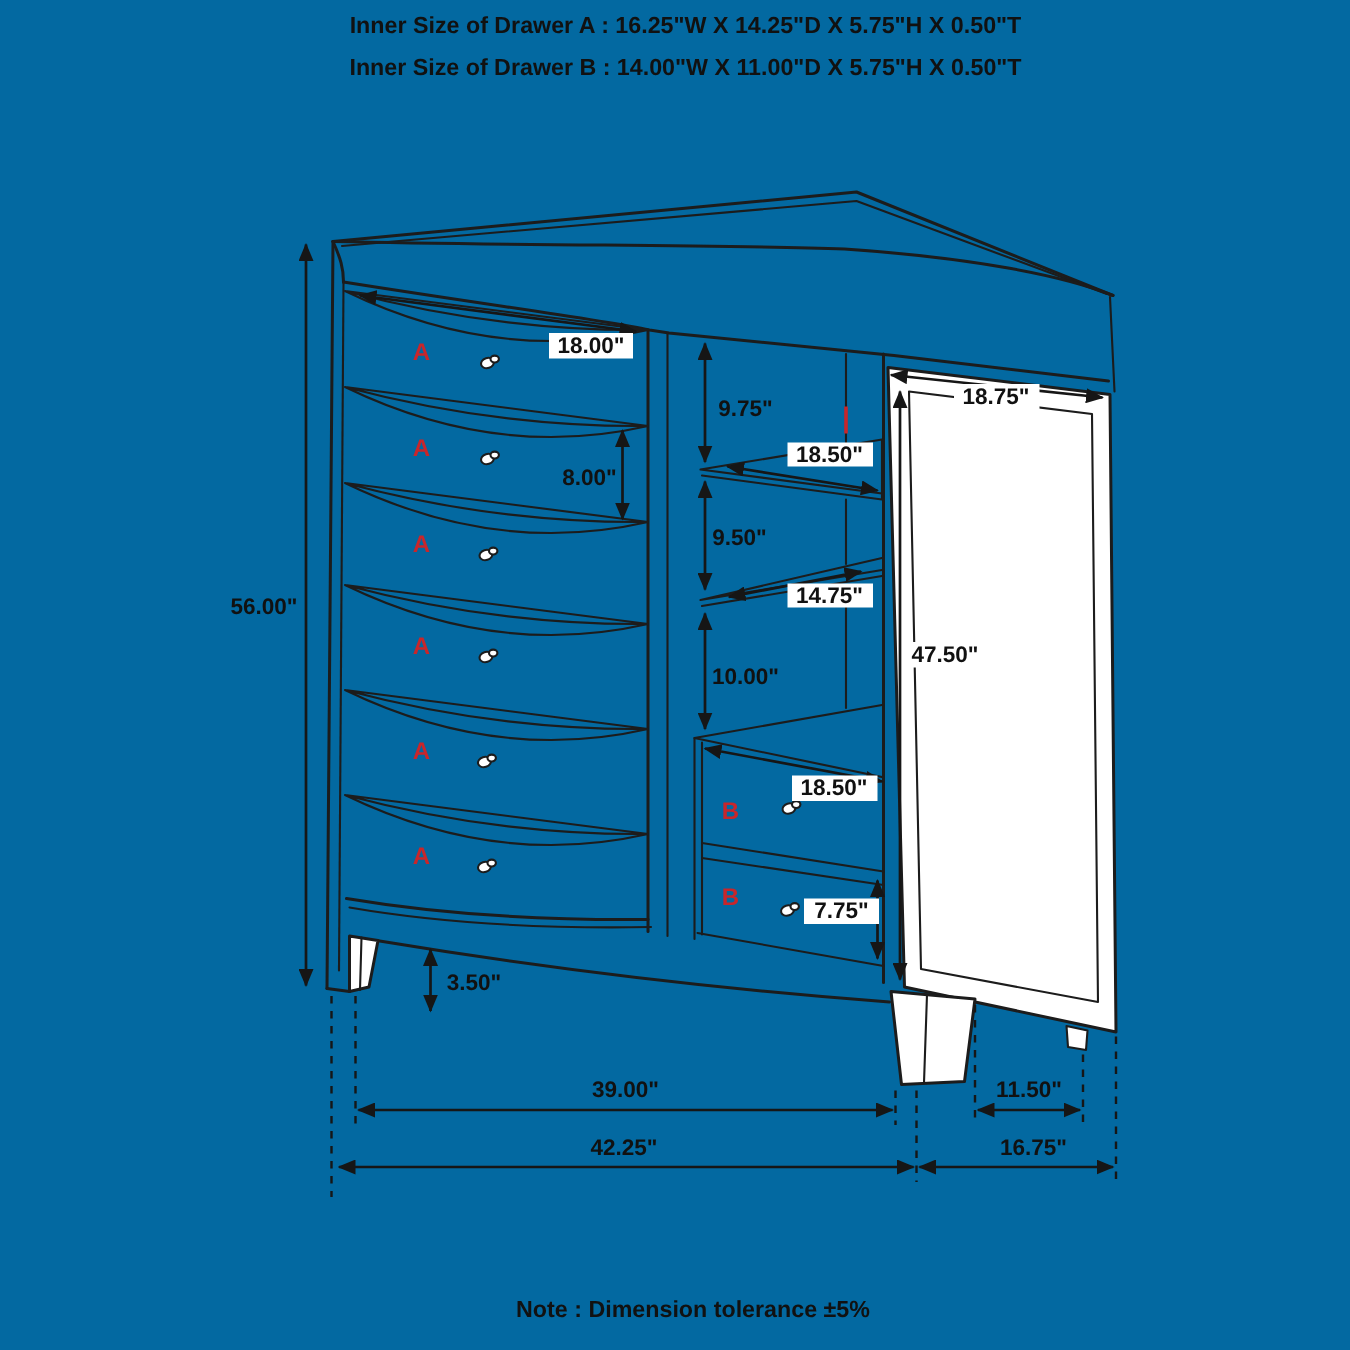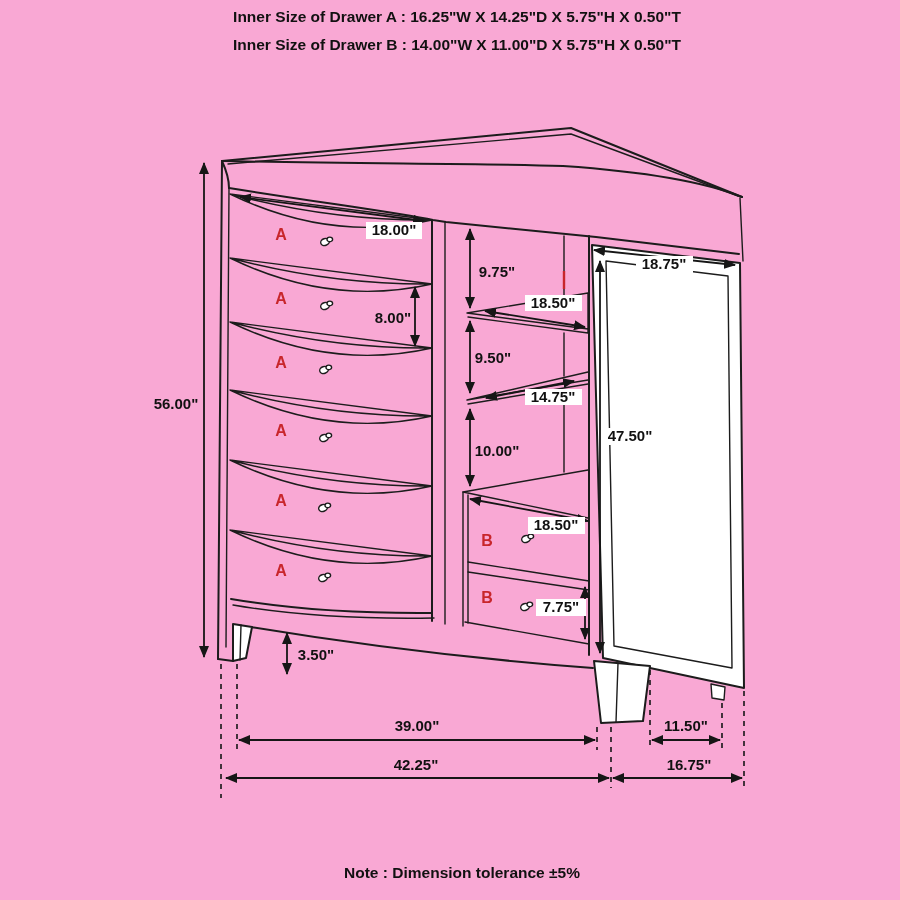--- a/index.html
+++ b/index.html
@@ -1,16 +1,16 @@
 <!DOCTYPE html>
 <html><head>
 <meta charset="utf-8">
 <style>
   html,body{margin:0;padding:0;background:#ffffff;}
-  .stage{position:relative;width:900px;height:900px;background:#f9a8d4;overflow:hidden;
+  .stage{position:relative;width:900px;height:900px;background:#0369a1;overflow:hidden;
          font-family:"Liberation Sans",sans-serif;}
   svg{position:absolute;left:0;top:0;}
   .st{stroke:#1c1c1c;stroke-width:2;fill:none;stroke-linecap:round;stroke-linejoin:round;}
   .thin{stroke-width:1.4;}
   .fillw{fill:#ffffff;}
   .dim{stroke:#161616;stroke-width:1.8;fill:none;}
   .ext{stroke:#161616;stroke-width:1.6;fill:none;stroke-dasharray:5 5;}
   .lbl{font:bold 15px "Liberation Sans",sans-serif;fill:#111111;text-anchor:middle;}
   .red{font:bold 16px "Liberation Sans",sans-serif;fill:#c8262b;text-anchor:middle;}
   .ttl{font:bold 15.5px "Liberation Sans",sans-serif;fill:#111111;text-anchor:middle;}

